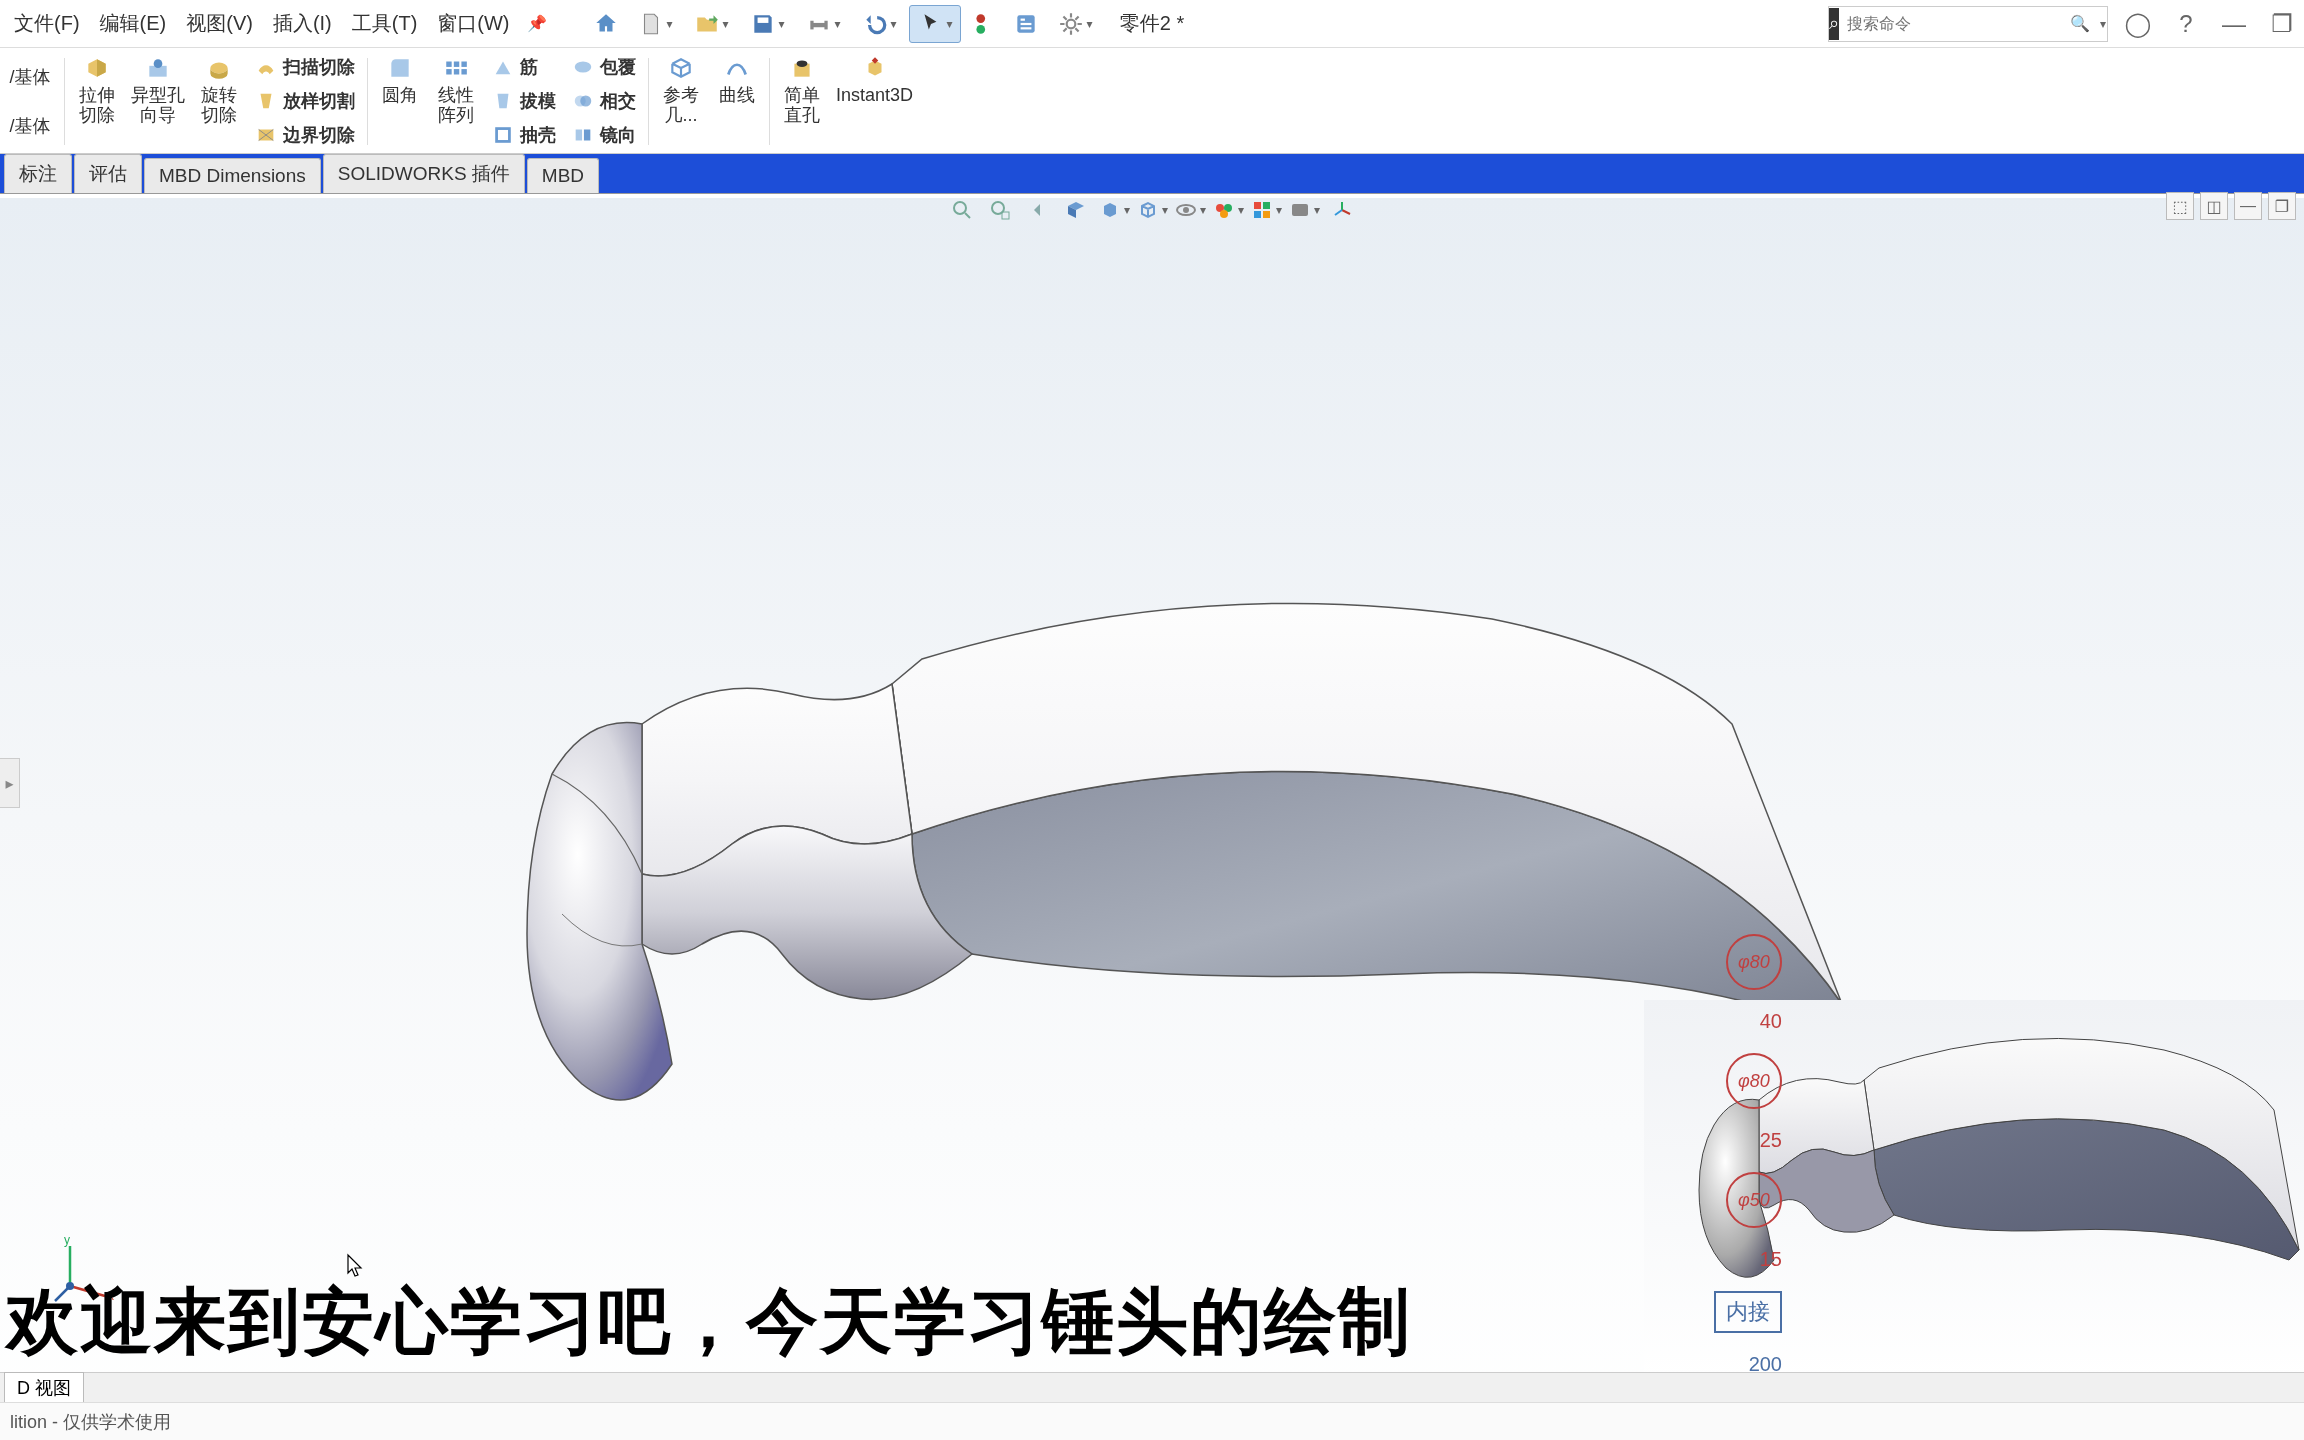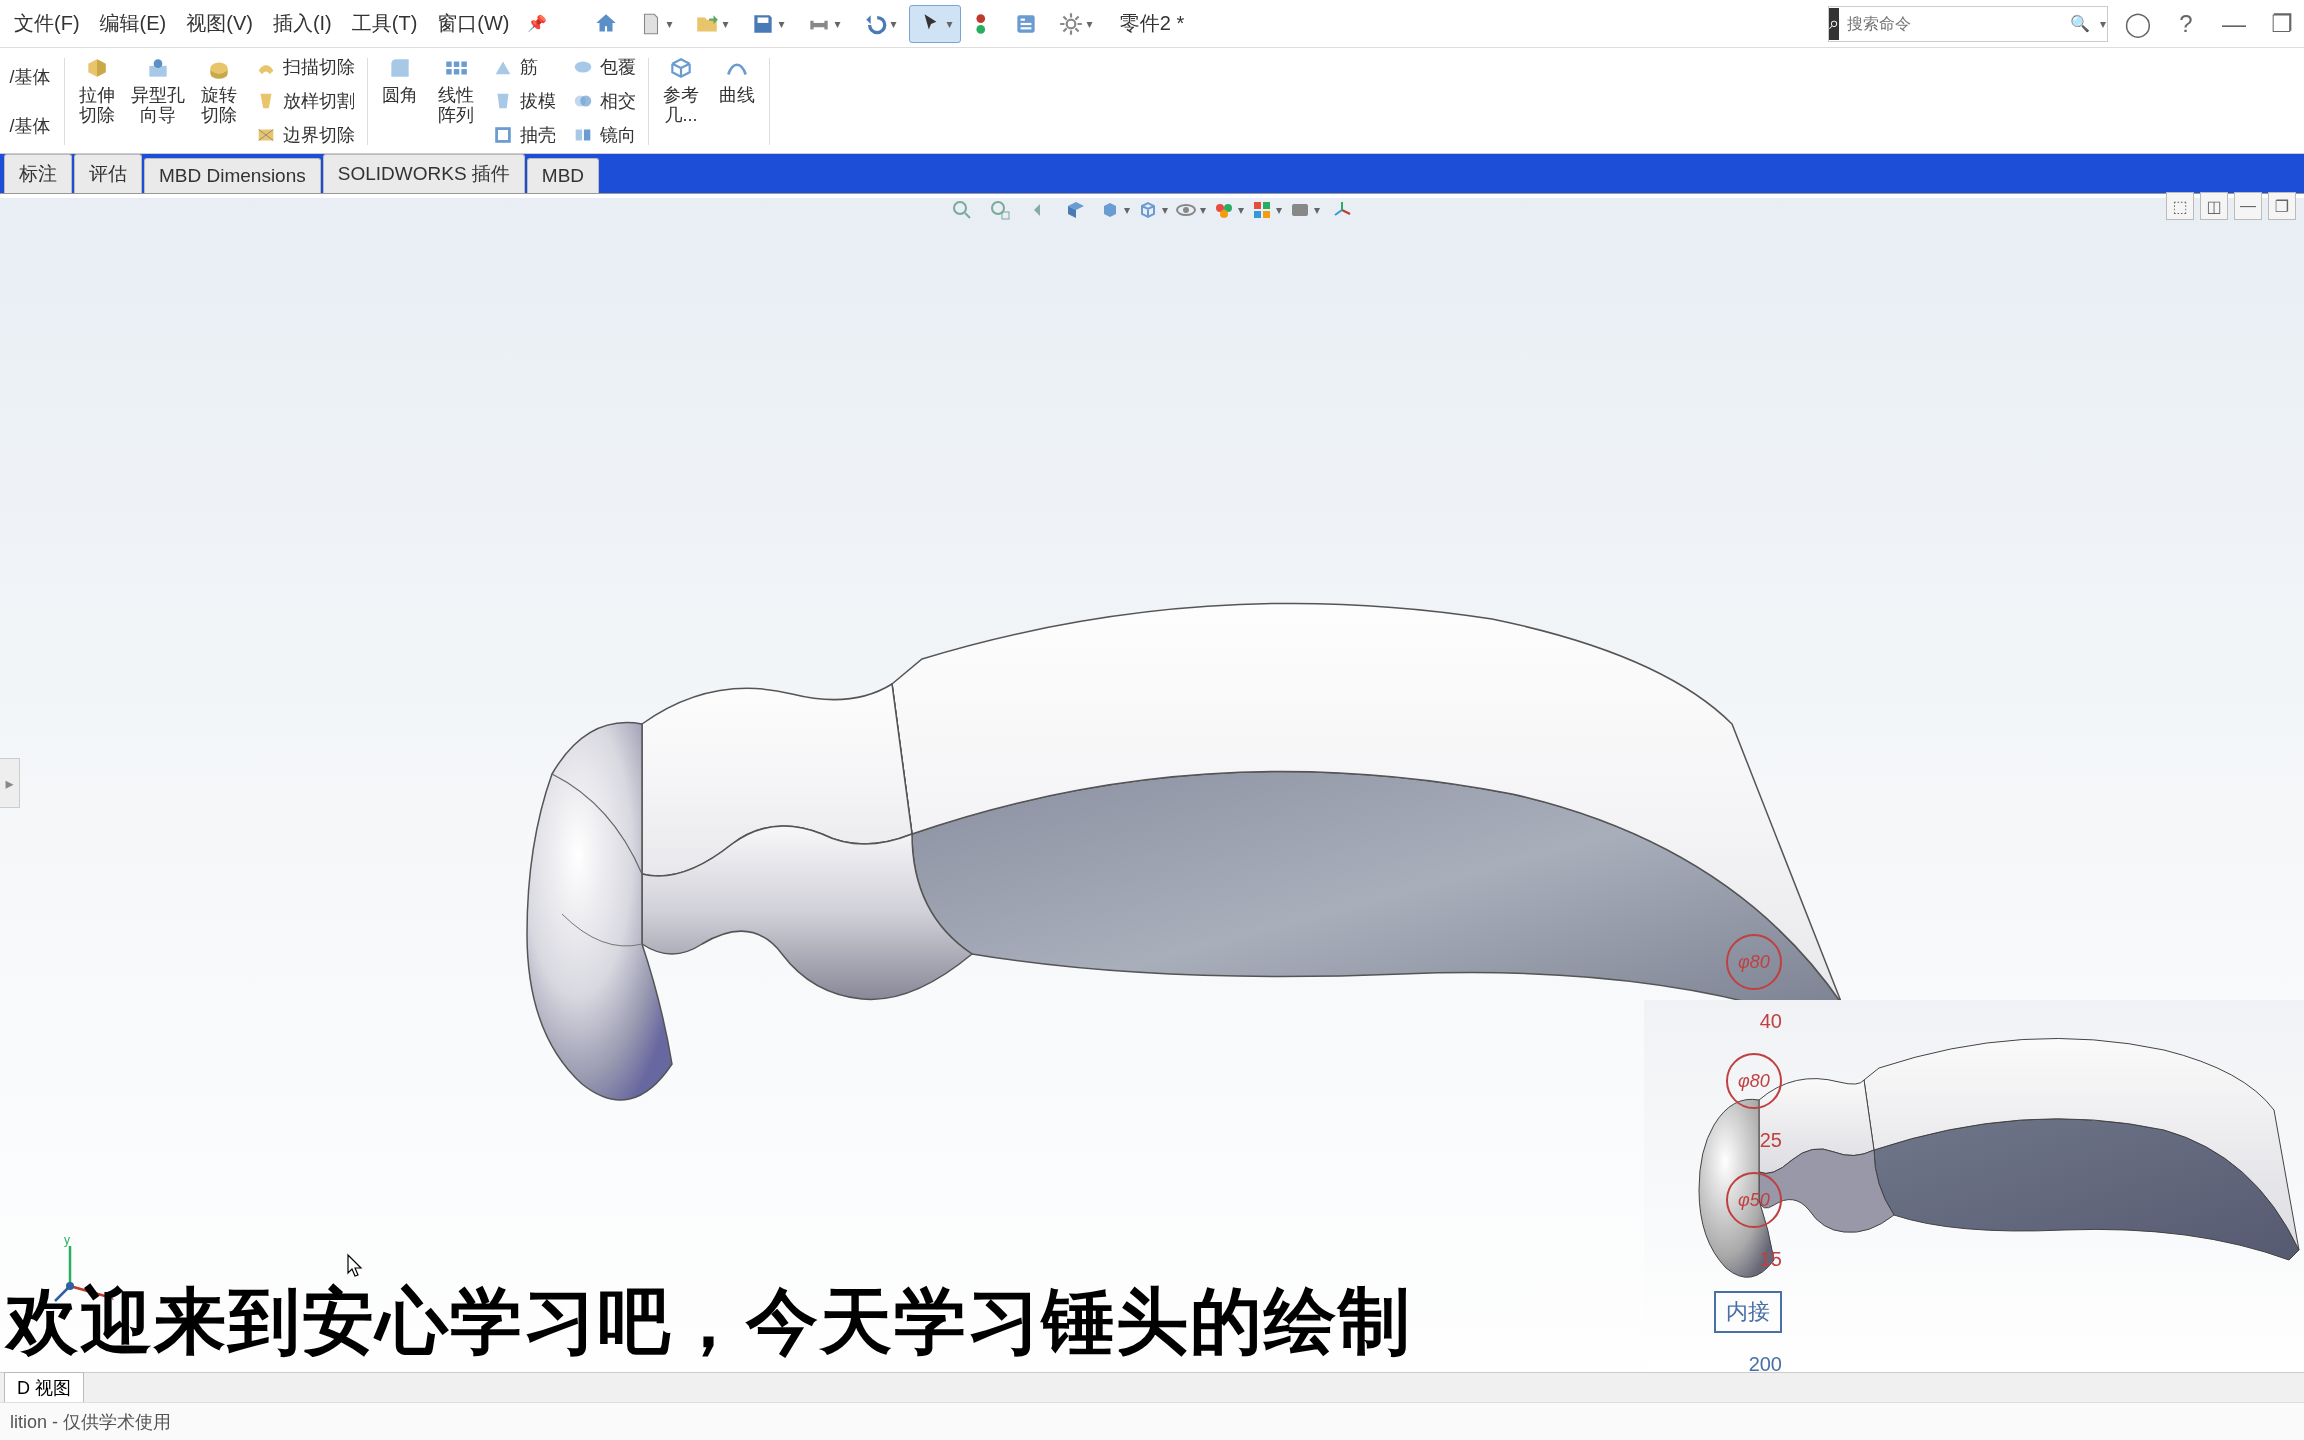--- a/index.html
+++ b/index.html
@@ -21,21 +21,21 @@
 .search-input { border: none; outline: none; padding: 0 8px; flex: 1; font-size: 16px; color: #999; background: transparent; }
 .search-mag { color: #888; padding: 0 8px; }
 .top-icon { width: 36px; height: 36px; display: flex; align-items: center; justify-content: center; color: #666; cursor: pointer; font-size: 24px; }
 
 
 .ribbon { height: 106px; background: #fff; display: flex; align-items: stretch; border-bottom: 1px solid #ccc; padding-top: 2px; }
 .ribbon-group { display: flex; flex-direction: column; justify-content: flex-start; padding: 2px 2px; }
 .ribbon-btn { display: flex; flex-direction: column; align-items: center; justify-content: flex-start; padding: 2px 6px; cursor: pointer; min-width: 56px; }
 .ribbon-row { display: flex; }
 .ribbon-small-col { display: flex; flex-direction: column; gap: 0; }
-.ribbon-small { display: flex; align-items: center; gap: 6px; padding: 2px 8px; cursor: pointer; font-size: 18px; color: #333; height: 34px; }
+.ribbon-small { display: flex; align-items: center; gap: 6px; padding: 2px 8px; cursor: pointer; font-size: 18px; color: #333; height: 34px; font-weight: bold; }
 .ribbon-icon { width: 32px; height: 32px; display: flex; align-items: center; justify-content: center; }
 .ribbon-label { font-size: 18px; color: #333; text-align: center; line-height: 1.1; margin-top: 2px; }
 .ribbon-sep { width: 1px; background: #ddd; margin: 8px 4px; }
 
 
 .tabs-row { height: 40px; background: #1d4ed8; display: flex; align-items: flex-end; border-bottom: 1px solid #999; padding-left: 4px; position: relative; }
 .tab { padding: 6px 14px; font-size: 19px; color: #333; background: #eaeaea; border: 1px solid #bbb; border-bottom: none; margin-right: 2px; cursor: pointer; border-top-left-radius: 3px; border-top-right-radius: 3px; }
 
 
 .viewport { position: absolute; top: 198px; left: 0; right: 0; bottom: 0; background: linear-gradient(to bottom, #e8eef4 0%, #f5f7f9 50%, #ffffff 100%); }
@@ -319,20 +319,41 @@
       <div class="ribbon-icon">
           <svg class="ico" viewBox="0 0 24 24">
             <path fill="none" stroke="#6a9bd1" stroke-width="2.5" d="M4 18c4-12 12-12 16 0"></path>
           </svg>
         </div>
       <span class="ribbon-label">曲线</span>
     </div>
   </div>
   <div class="ribbon-sep"></div>
 
+  <div class="ribbon-row">
+    <div class="ribbon-btn">
+      <div class="ribbon-icon">
+          <svg class="ico" viewBox="0 0 24 24">
+            <rect fill="#e8c46a" x="5" y="8" width="14" height="12"></rect>
+            <ellipse fill="#333" cx="12" cy="8" rx="5" ry="3"></ellipse>
+          </svg>
+        </div>
+      <span class="ribbon-label" style="white-space:pre">简单
+直孔</span>
+    </div>
+    <div class="ribbon-btn">
+      <div class="ribbon-icon">
+          <svg class="ico" viewBox="0 0 24 24">
+            <path fill="#e8c46a" d="M6 8l6-3 6 3v8l-6 3-6-3z"></path>
+            <path fill="#c0392b" d="M12 2l3 3-3 3-3-3z"></path>
+          </svg>
+        </div>
+      <span class="ribbon-label">Instant3D</span>
+    </div>
+  </div>
 </div>
 
 <div class="tabs-row">
   <div class="tab">标注</div>
   <div class="tab">评估</div>
   <div class="tab">MBD Dimensions</div>
   <div class="tab">SOLIDWORKS 插件</div>
   <div class="tab">MBD</div>
 </div>
 

